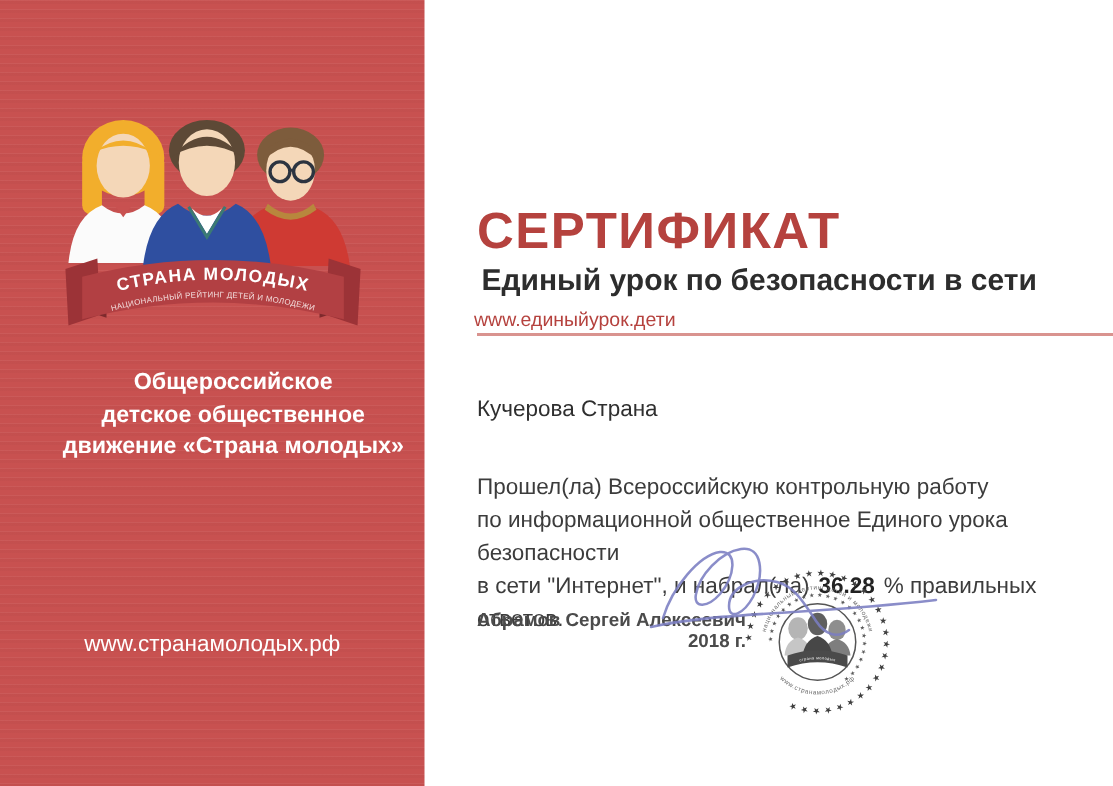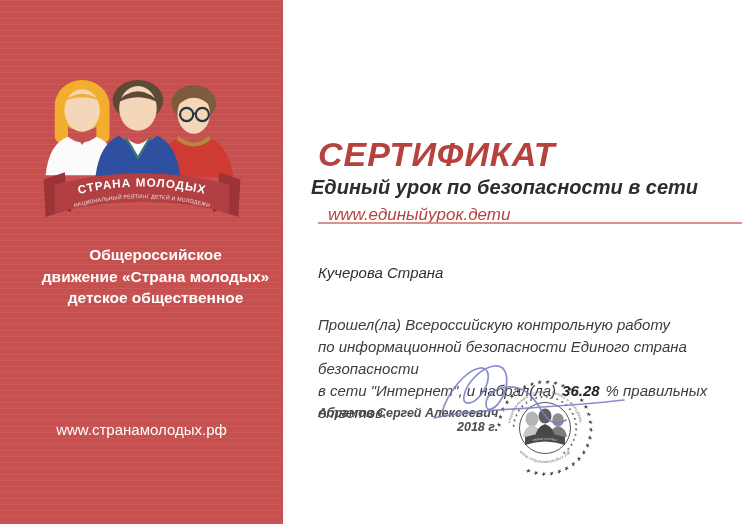--- a/index.html
+++ b/index.html
@@ -20,32 +20,32 @@
   .org-block {
     position:absolute; left:0; top:244px; width:283px;
     text-align:center; color:#ffffff; font-weight:700;
     font-size:15.5px; line-height:21.5px;padding-left:28px;
   }
   .sidebar-url {
     position:absolute; left:0; top:421px; width:283px;
     text-align:center; color:#ffffff; font-size:15px; font-weight:400;
   }
   
-  .content { position:absolute; left:283px; top:0; width:459px; height:524px;font-style:italic; }
+  .content { position:absolute; left:283px; top:0; width:459px; height:524px; }
   .cert-title {
     position:absolute; left:35px; top:135px;
     font-size:34px; font-weight:800; letter-spacing:1px; color:#b5423e;
   }
   .course-title {
-    position:absolute; left:28px; top:176px;
+    position:absolute; left:38px; top:176px;
     font-size:20px; font-weight:700; color:#2d2d2d;
   }
   .course-site {
-    position:absolute; left:45px; top:205px;
-    font-size:17px; color:#b5423e;
+    position:absolute; left:33px; top:205px;
+    font-size:13px; color:#b5423e;
   }
   .divider {
     position:absolute; left:35px; top:222px; width:424px; height:0;
     border:none; border-top:2px solid #d9938f;
   }
   .recipient {
     position:absolute; left:35px; top:264px;
     font-size:15px; color:#2f2f2f;
   }
   .body-text {
@@ -111,39 +111,39 @@
           <textPath href="#band-arc1" startOffset="50%" text-anchor="middle">СТРАНА МОЛОДЫХ</textPath>
         </text>
         <text font-size="5.2" font-weight="400" fill="#f3dddd" letter-spacing="0.2">
           <textPath href="#band-arc2" startOffset="50%" text-anchor="middle">НАЦИОНАЛЬНЫЙ РЕЙТИНГ ДЕТЕЙ И МОЛОДЕЖИ</textPath>
         </text>
       </g>
     </svg>
 
     <div class="org-block">
       <div>Общероссийское</div>
+      <div>детское общественное</div>
       <div>движение «Страна молодых»</div>
-      <div>детское общественное</div>
     </div>
 
     <div class="sidebar-url">www.странамолодых.рф</div>
   </aside>
 
   <main class="content">
 
     <h1 class="cert-title">СЕРТИФИКАТ</h1>
     <h2 class="course-title">Единый урок по безопасности в сети</h2>
     <div class="course-site">www.единыйурок.дети</div>
     <hr class="divider">
 
     <div class="recipient">Кучерова Страна</div>
 
     <div class="body-text">
       <div>Прошел(ла) Всероссийскую контрольную работу</div>
-      <div>по информационной безопасности Единого страна безопасности</div>
+      <div>по информационной общественное Единого урока безопасности</div>
       <div>
         <span>в сети "Интернет", и набрал(ла)</span><span class="score">36.28</span><span>% правильных ответов.</span>
       </div>
     </div>
 
     <div class="signer">
       <div>Абрамов Сергей Алексеевич</div>
       <div>2018 г.</div>
     </div>
 

